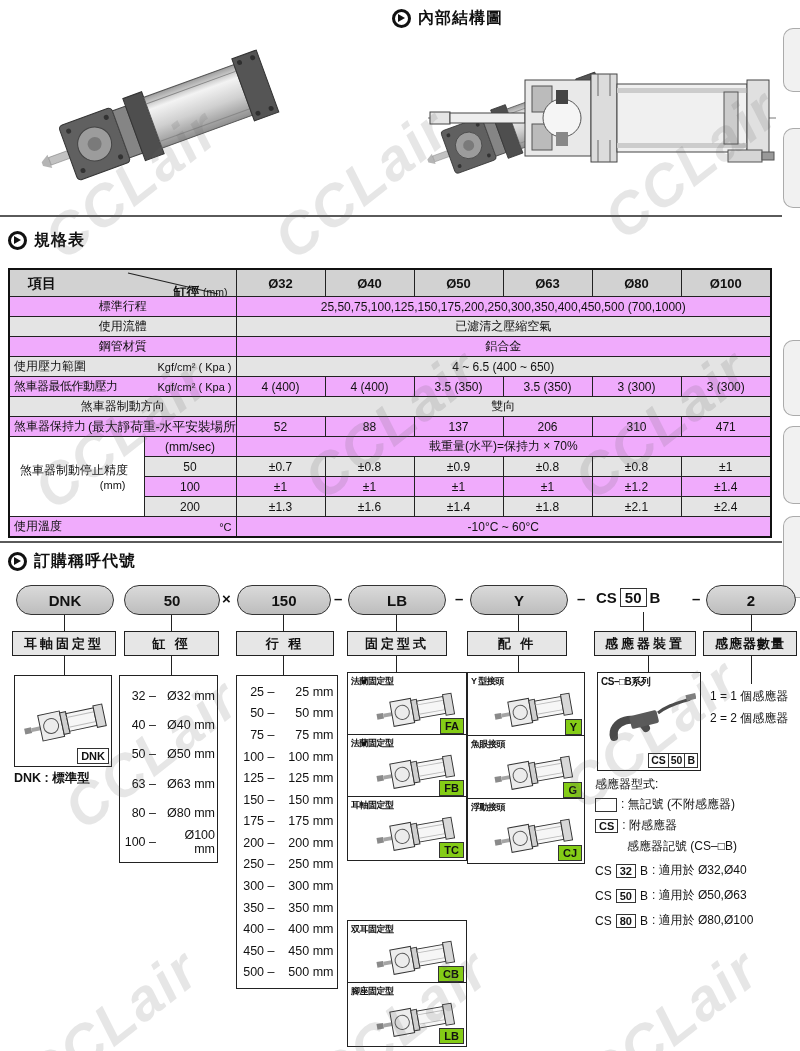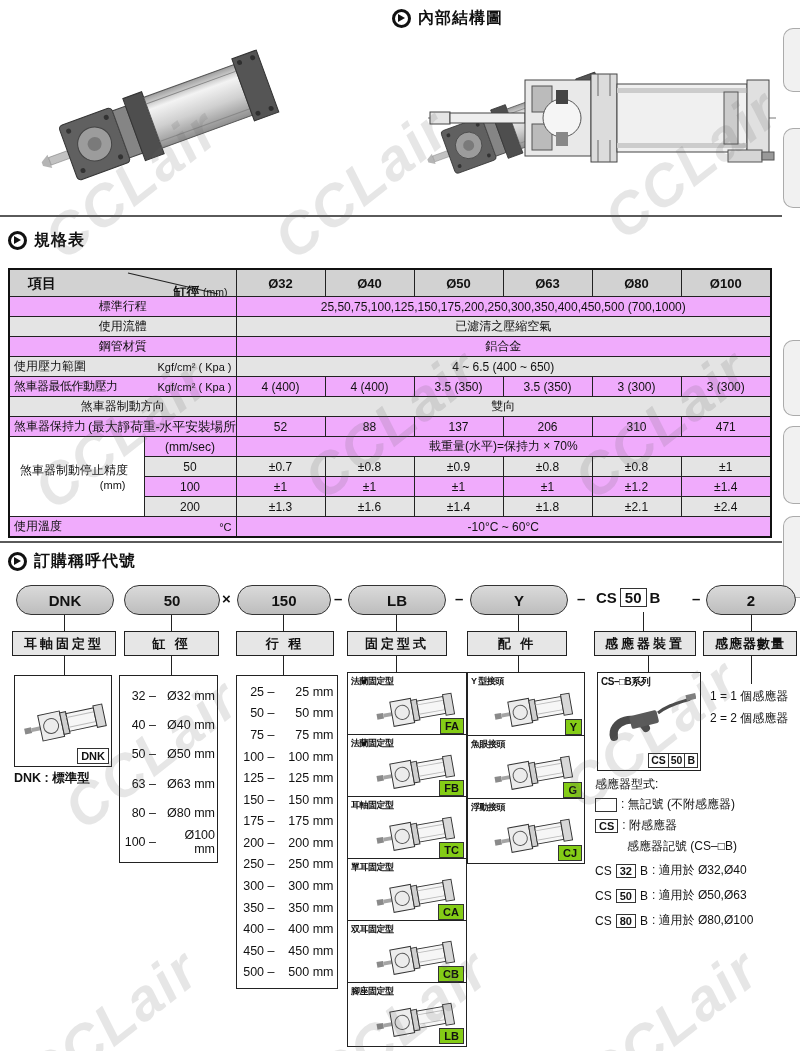--- a/index.html
+++ b/index.html
@@ -473,29 +473,20 @@
   </div>
   <div class="mcell" style="left:347px;top:796px;width:118px;height:63px">
     <span class="mname">耳軸固定型</span>
     <svg class="mart" width="92" height="42">
         <g transform="translate(4,14) rotate(-10) scale(0.95)">
           <use href="#mini-cyl"></use>
         </g>
       </svg>
     <span class="mcode">TC</span>
   </div>
-  <div class="mcell" style="left:347px;top:858px;width:118px;height:63px">
-    <span class="mname">單耳固定型</span>
-    <svg class="mart" width="92" height="42">
-        <g transform="translate(4,14) rotate(-10) scale(0.95)">
-          <use href="#mini-cyl"></use>
-        </g>
-      </svg>
-    <span class="mcode">CA</span>
-  </div>
   <div class="mcell" style="left:347px;top:920px;width:118px;height:63px">
     <span class="mname">双耳固定型</span>
     <svg class="mart" width="92" height="42">
         <g transform="translate(4,14) rotate(-10) scale(0.95)">
           <use href="#mini-cyl"></use>
         </g>
       </svg>
     <span class="mcode">CB</span>
   </div>
   <div class="mcell" style="left:347px;top:982px;width:118px;height:63px">

